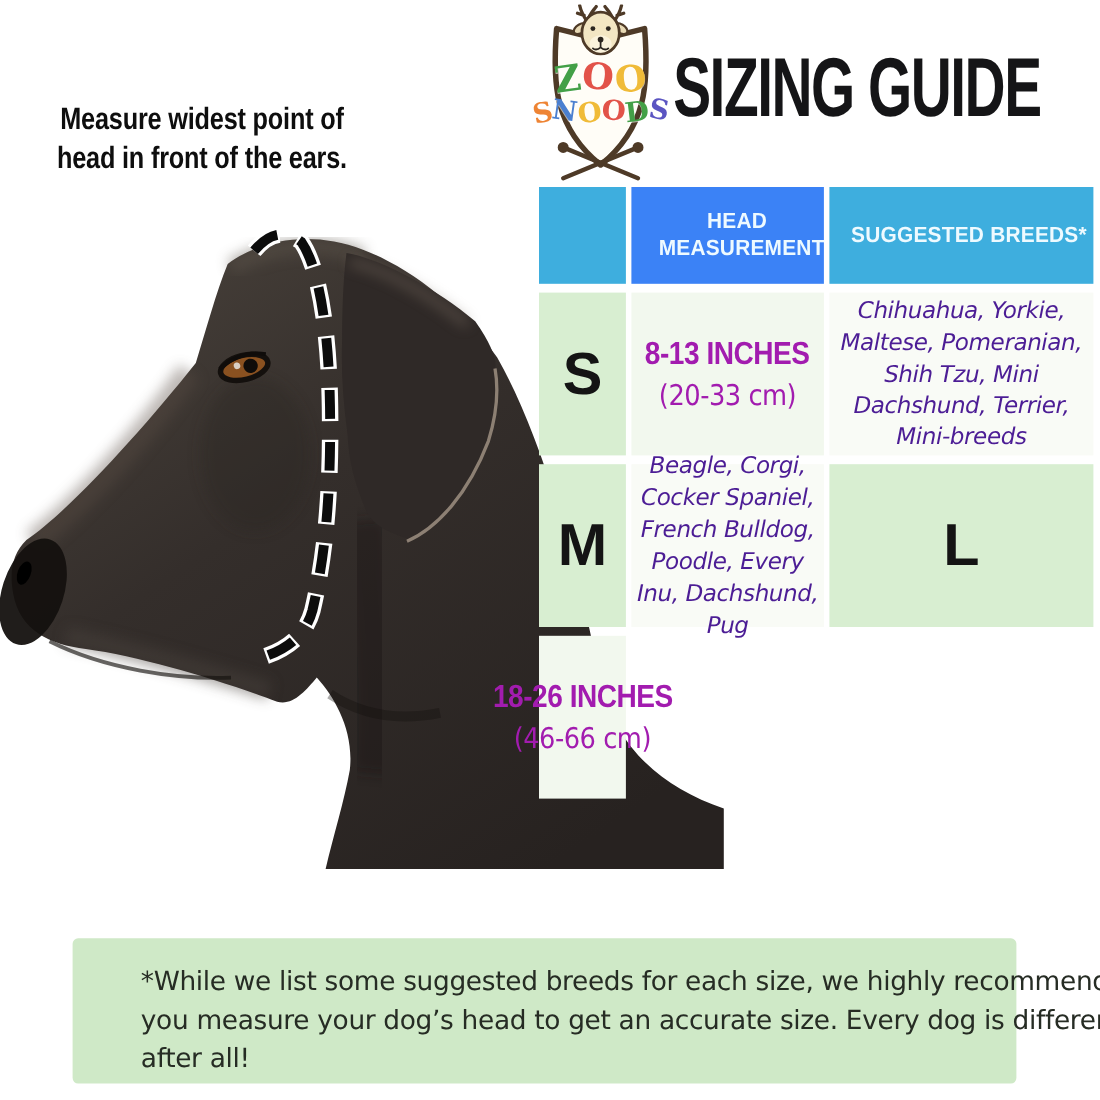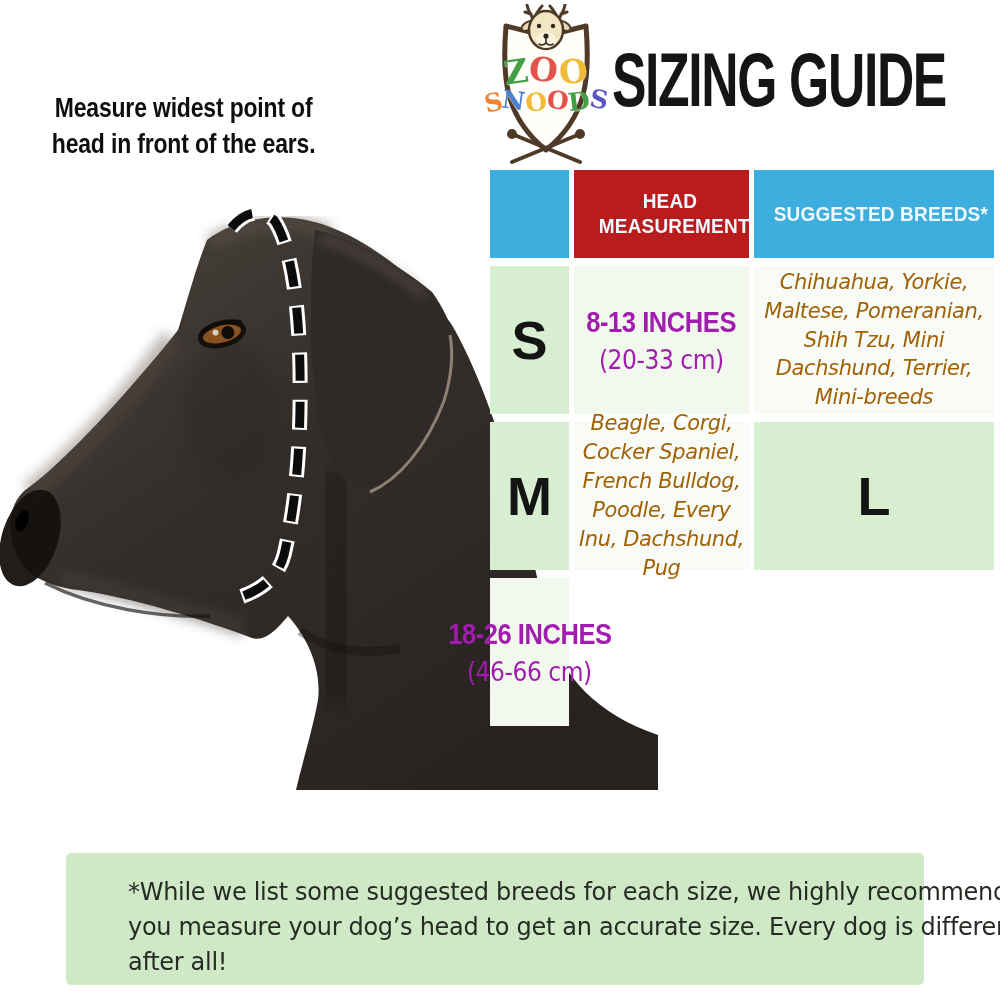--- a/index.html
+++ b/index.html
@@ -44,21 +44,21 @@
   .cell{display:flex;flex-direction:column;align-items:center;justify-content:center;text-align:center;}
   .th{background:#3eaede;color:#eefaff;font-weight:bold;font-size:20px;line-height:1.25;
       transform-origin:center;letter-spacing:.2px;}
   .th .squeeze{transform:scaleX(.95);}
   .size-cell{background:#d8eed1;font-size:54px;font-weight:bold;color:#141414;}
   .meas-cell{background:#f2f8ee;color:#a21caf;}
   .meas-inches{font-size:29px;font-weight:bold;white-space:nowrap;transform:scaleX(.88);letter-spacing:-.5px;}
   .meas-cm{font-size:26px;font-family:"DejaVu Sans",sans-serif;white-space:nowrap;
            transform:scaleX(.9);margin-top:6px;letter-spacing:-.5px;}
   .breeds-cell{background:#f9fbf6;font-family:"DejaVu Sans",sans-serif;font-style:italic;
-    font-size:21px;line-height:1.38;color:#a16207;padding:4px 3px;letter-spacing:-.4px;}
+    font-size:21px;line-height:1.38;color:#4c1d95;padding:4px 3px;letter-spacing:-.4px;}
 
   
   .footnote{position:absolute;left:22px;top:853px;width:858px;height:132px;
     background:#cfe9c7;border-radius:5px;margin-left:44px;}
   .footnote-text{position:absolute;left:62px;top:22px;width:920px;
     font-family:"DejaVu Sans",sans-serif;font-size:24px;line-height:1.45;
     color:#262c24;letter-spacing:-.3px;}
 </style>
 </head>
 <body>
@@ -162,21 +162,21 @@
     <path d="M300 448 C330 468 365 472 400 465" stroke="#100d0b" stroke-width="9" fill="none" opacity=".35"></path>
 
     <g fill="none" stroke-linecap="butt">
       <path d="M231 45 Q252 20 274 37 C290 60 299 117 300 187 C301 257 297 317 284 372 Q276 402 240 414" stroke="#ffffff" stroke-width="15" stroke-dasharray="30 17" stroke-dashoffset="2"></path>
       <path d="M231 45 Q252 20 274 37 C290 60 299 117 300 187 C301 257 297 317 284 372 Q276 402 240 414" stroke="#0c0c0c" stroke-width="9" stroke-dasharray="26 21"></path>
     </g>
   </svg>
 
   <div class="size-table">
     <div class="cell th" style="background: rgb(62, 174, 222);"></div>
-    <div class="cell th" style="background: #b91c1c; padding-left: 16px;">
+    <div class="cell th" style="background: #3b82f6; padding-left: 16px;">
       <div class="squeeze" style="width:150px;">HEAD MEASUREMENT</div>
     </div>
     <div class="cell th" style="background: rgb(62, 174, 222); align-items: flex-end;">
       <div class="squeeze">SUGGESTED BREEDS*</div>
     </div>
 
     <div class="cell size-cell" style="background: rgb(216, 238, 209);">S</div>
     <div class="cell meas-cell">
       <div class="meas-inches">8-13 INCHES</div>
       <div class="meas-cm">(20-33 cm)</div>

